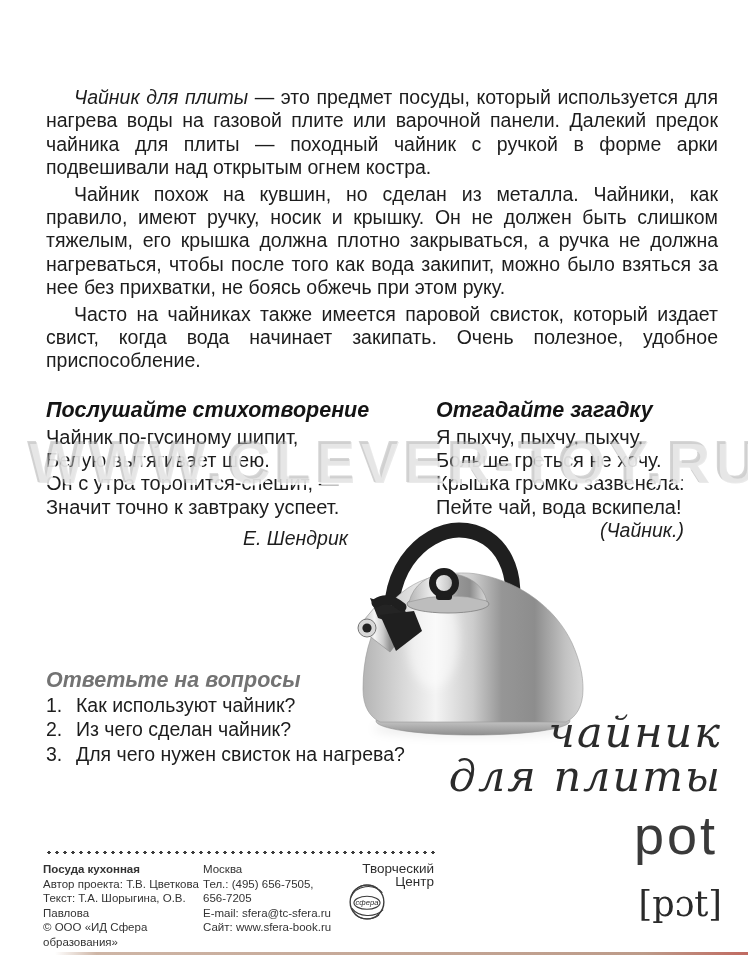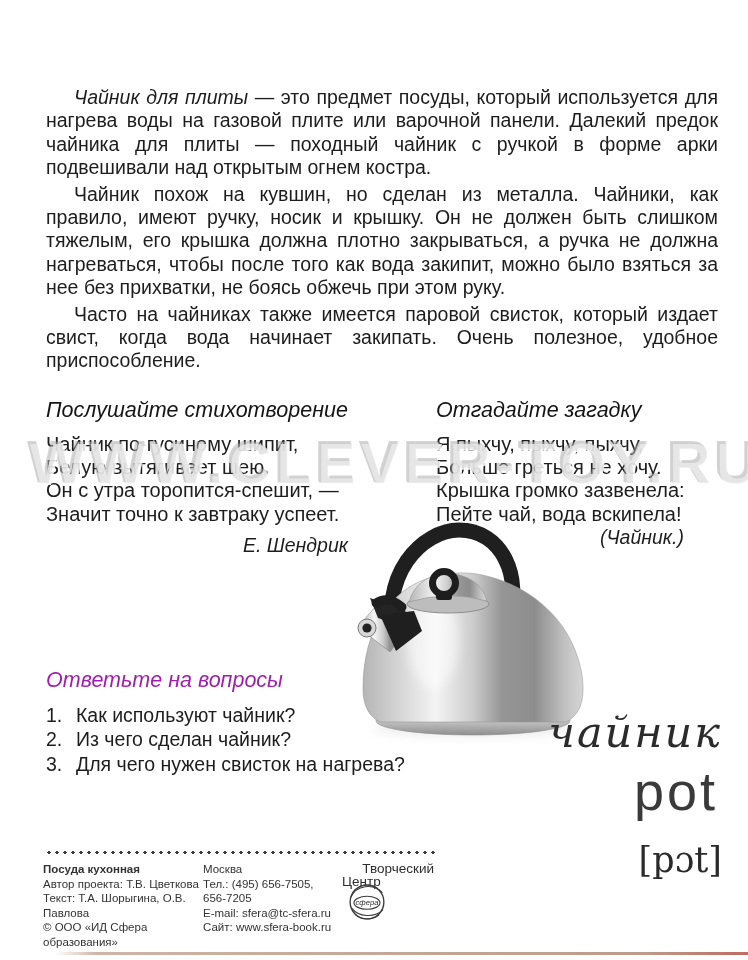--- a/index.html
+++ b/index.html
@@ -29,52 +29,52 @@
   
   .watermark {
     position:absolute; left:0; top:428px; width:748px; text-align:center;
     font-size:60px; font-weight:bold; letter-spacing:4px;
     color:rgba(200,200,200,0.38);
     text-shadow:2px 2px 0 rgba(255,255,255,0.85), -1px -1px 0 rgba(120,120,120,0.30);
     z-index:6; pointer-events:none; white-space:nowrap;padding-left:28px;
   }
   
   .two-col { position:absolute; left:46px; top:398px; width:672px; display:flex; justify-content:space-between; z-index:2; }
-  .col h2 { font-size:21.5px; font-style:italic; font-weight:normal; color:#141414; margin-bottom:10px; }
+  .col h2 { font-size:21.5px; font-style:italic; font-weight:bold; color:#141414; margin-bottom:3px; }
   .col .line { font-size:20px; line-height:23.2px; }
   .col .author { font-size:19.5px; font-style:italic; line-height:23.2px; text-align:right; }
   .poem { width:340px; }
   .poem .author { padding-right:38px;margin-top:8px; }
   .riddle { width:282px; }
   .riddle .author { padding-right:34px;text-align:right; }
   
   .kettle { position:absolute; left:330px; top:515px; width:270px; height:235px; z-index:3; }
   
   .questions { position:absolute; left:46px; top:668px; width:430px; z-index:4; }
-  .questions h2 { font-size:21.5px; font-style:italic; font-weight:normal; color:#a21caf; margin-bottom:10px; }
+  .questions h2 { font-size:21.5px; font-style:italic; font-weight:bold; color:#737373; margin-bottom:0; }
   .q-item { font-size:19.5px; line-height:24.4px; display:flex; }
   .q-num { width:30px; flex:0 0 30px; }
   
   .vocab { position:absolute; right:26px; top:710px; text-align:right; z-index:4; color:#2b2b2b; }
   .hand { font-family:"DejaVu Serif","Liberation Serif",serif; font-style:italic; font-size:43px; line-height:44px; letter-spacing:2px; }
   .pot { font-size:54px; letter-spacing:3px; color:#3a3a3a; line-height:50px; margin-top:12px; padding-right:4px; }
   .ipa { font-family:"DejaVu Serif","Liberation Serif",serif; font-size:35px; margin-top:24px; color:#2a2a2a; }
   
   .footer-rule {
     position:absolute; left:45px; top:850px; width:392px; height:5px;
     background-image:radial-gradient(circle,#3c3c3c 1.5px,transparent 1.8px);
     background-size:8px 5px; background-repeat:repeat-x; background-position:left center;
   }
   .footer { position:absolute; left:43px; top:862px; width:440px; display:flex; font-size:11.5px; line-height:14.6px; color:#333; }
   .footer .f-col1 { width:160px; }
   .footer .f-col2 { width:133px; }
   .f-bold { font-weight:bold; }
   .logo-col { position:relative; width:92px; margin-left:6px; color:#2e2e2e; }
   .logo-line1 { font-size:13.5px; line-height:13px; text-align:right; }
-  .logo-line2 { font-size:13.5px; line-height:13px; text-align:left; }
+  .logo-line2 { font-size:13.5px; line-height:13px; text-align:right; }
   .logo-mark { position:absolute; left:2px; top:17px; width:46px; height:46px; }
   
   .bottom-edge {
     position:absolute; left:55px; right:0; top:952px; height:3px;
     background:linear-gradient(to right, rgba(187,152,128,0) 0%, rgba(180,142,118,0.65) 6%, rgba(172,130,108,0.8) 85%, rgba(186,90,80,0.9) 100%);
   }
 </style>
 </head>
 <body>
 
@@ -168,20 +168,21 @@
       <span class="q-text">Из чего сделан чайник?</span>
     </div>
     <div class="q-item">
       <span class="q-num">3.</span>
       <span class="q-text">Для чего нужен свисток на нагрева?</span>
     </div>
   </section>
 
   <aside class="vocab">
     <div class="hand">чайник</div>
+    <div class="hand">для плиты</div>
     <div class="pot">pot</div>
     <div class="ipa">[pɔt]</div>
   </aside>
 
   <div class="footer-rule"></div>
   <footer class="footer">
     <div class="f-col1">
       <div class="f-bold">Посуда кухонная</div>
       <div>Автор проекта: Т.В. Цветкова</div>
       <div>Текст: Т.А. Шорыгина, О.В. Павлова</div>

